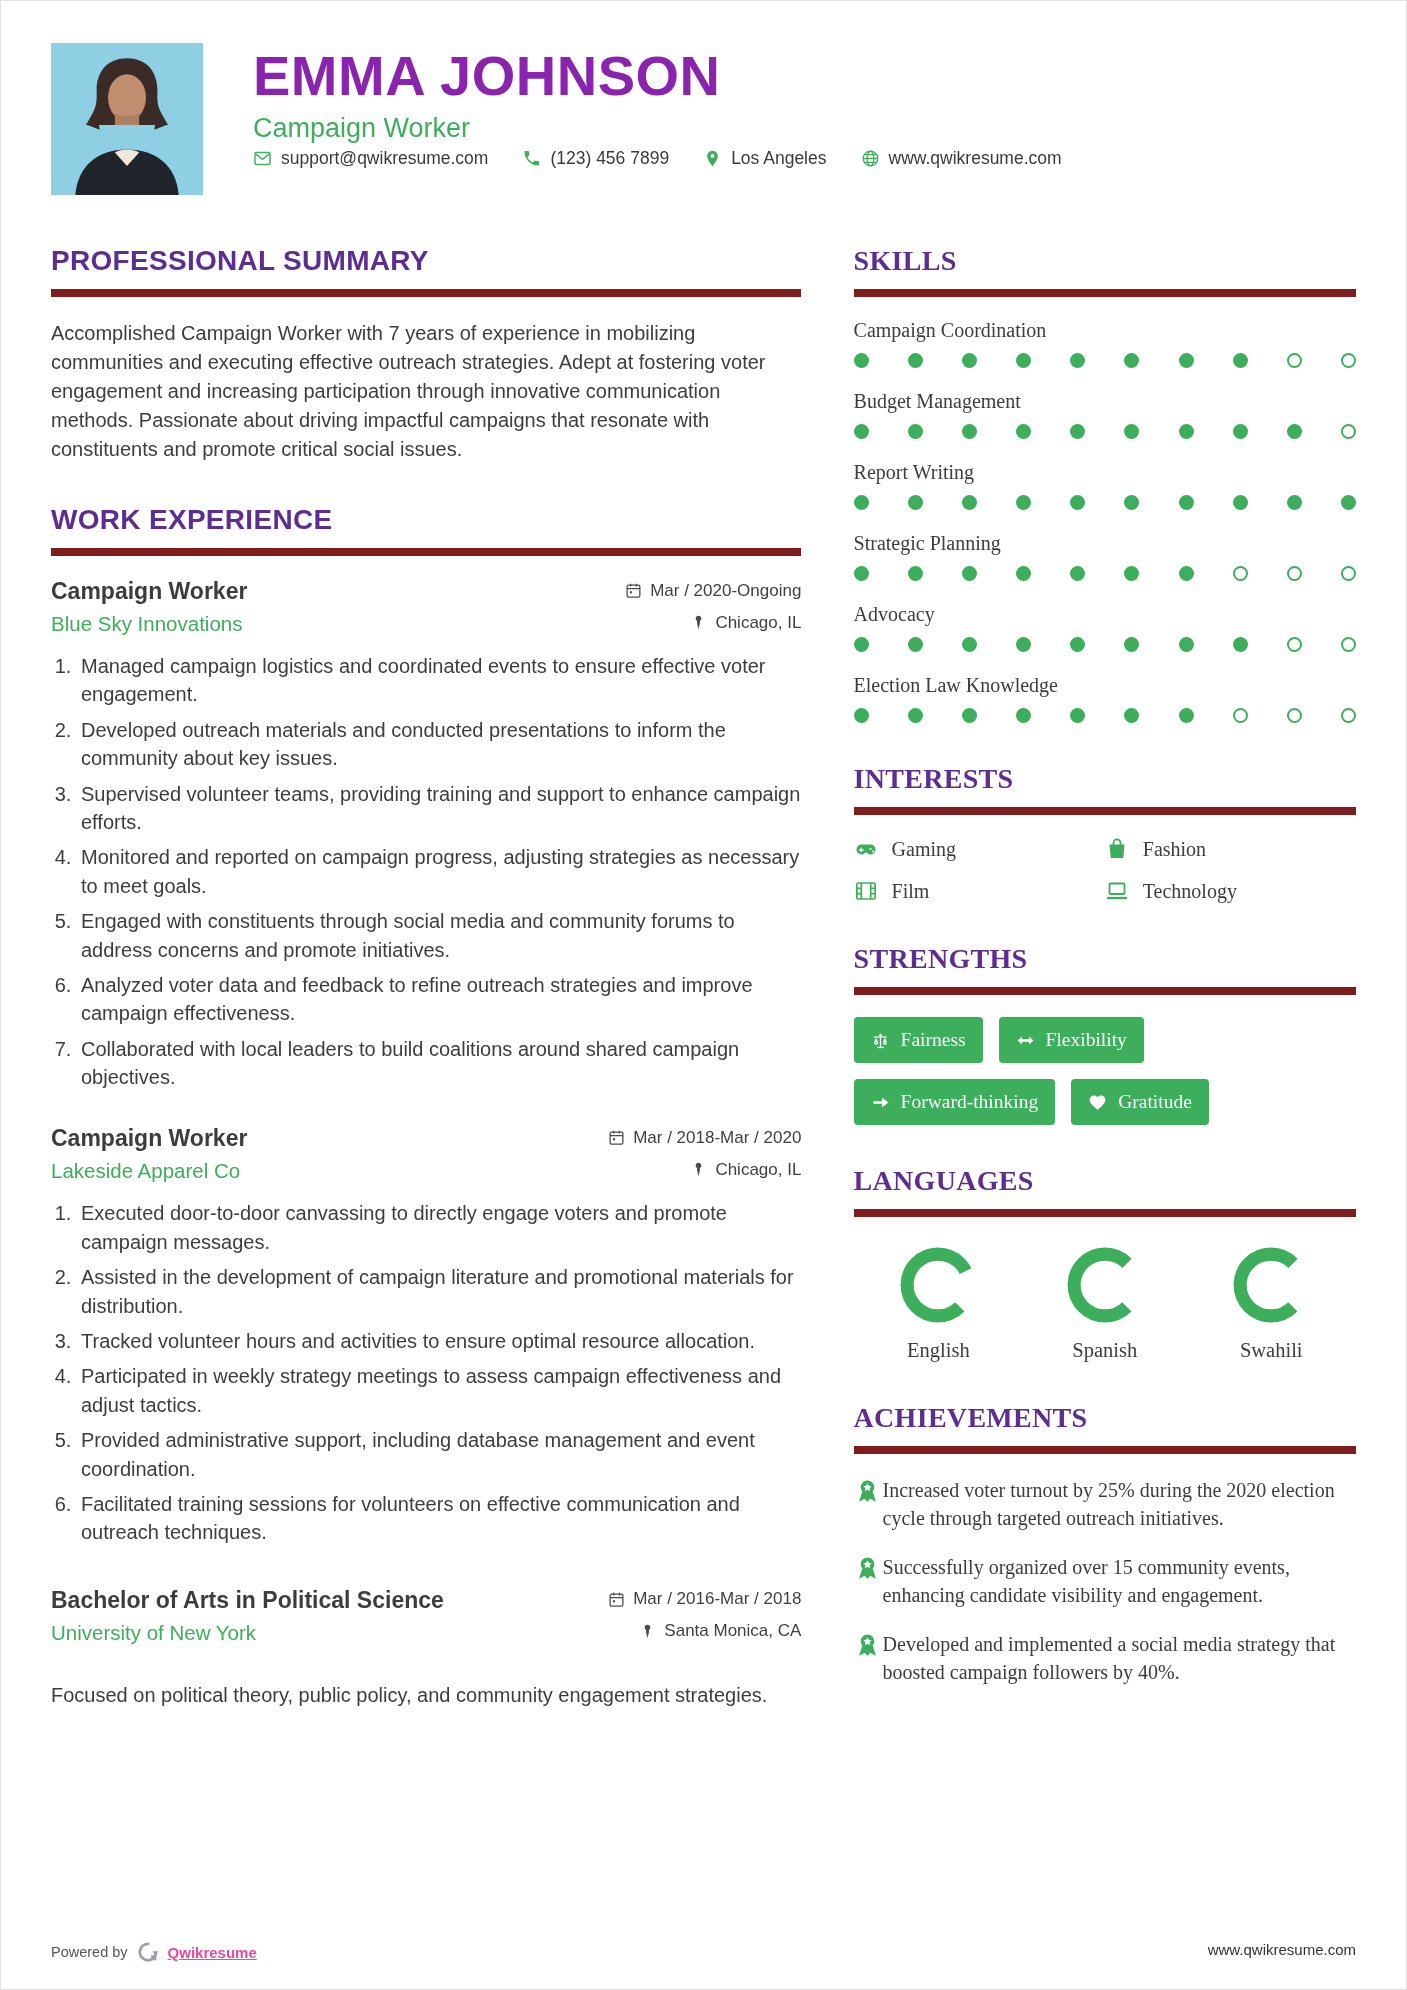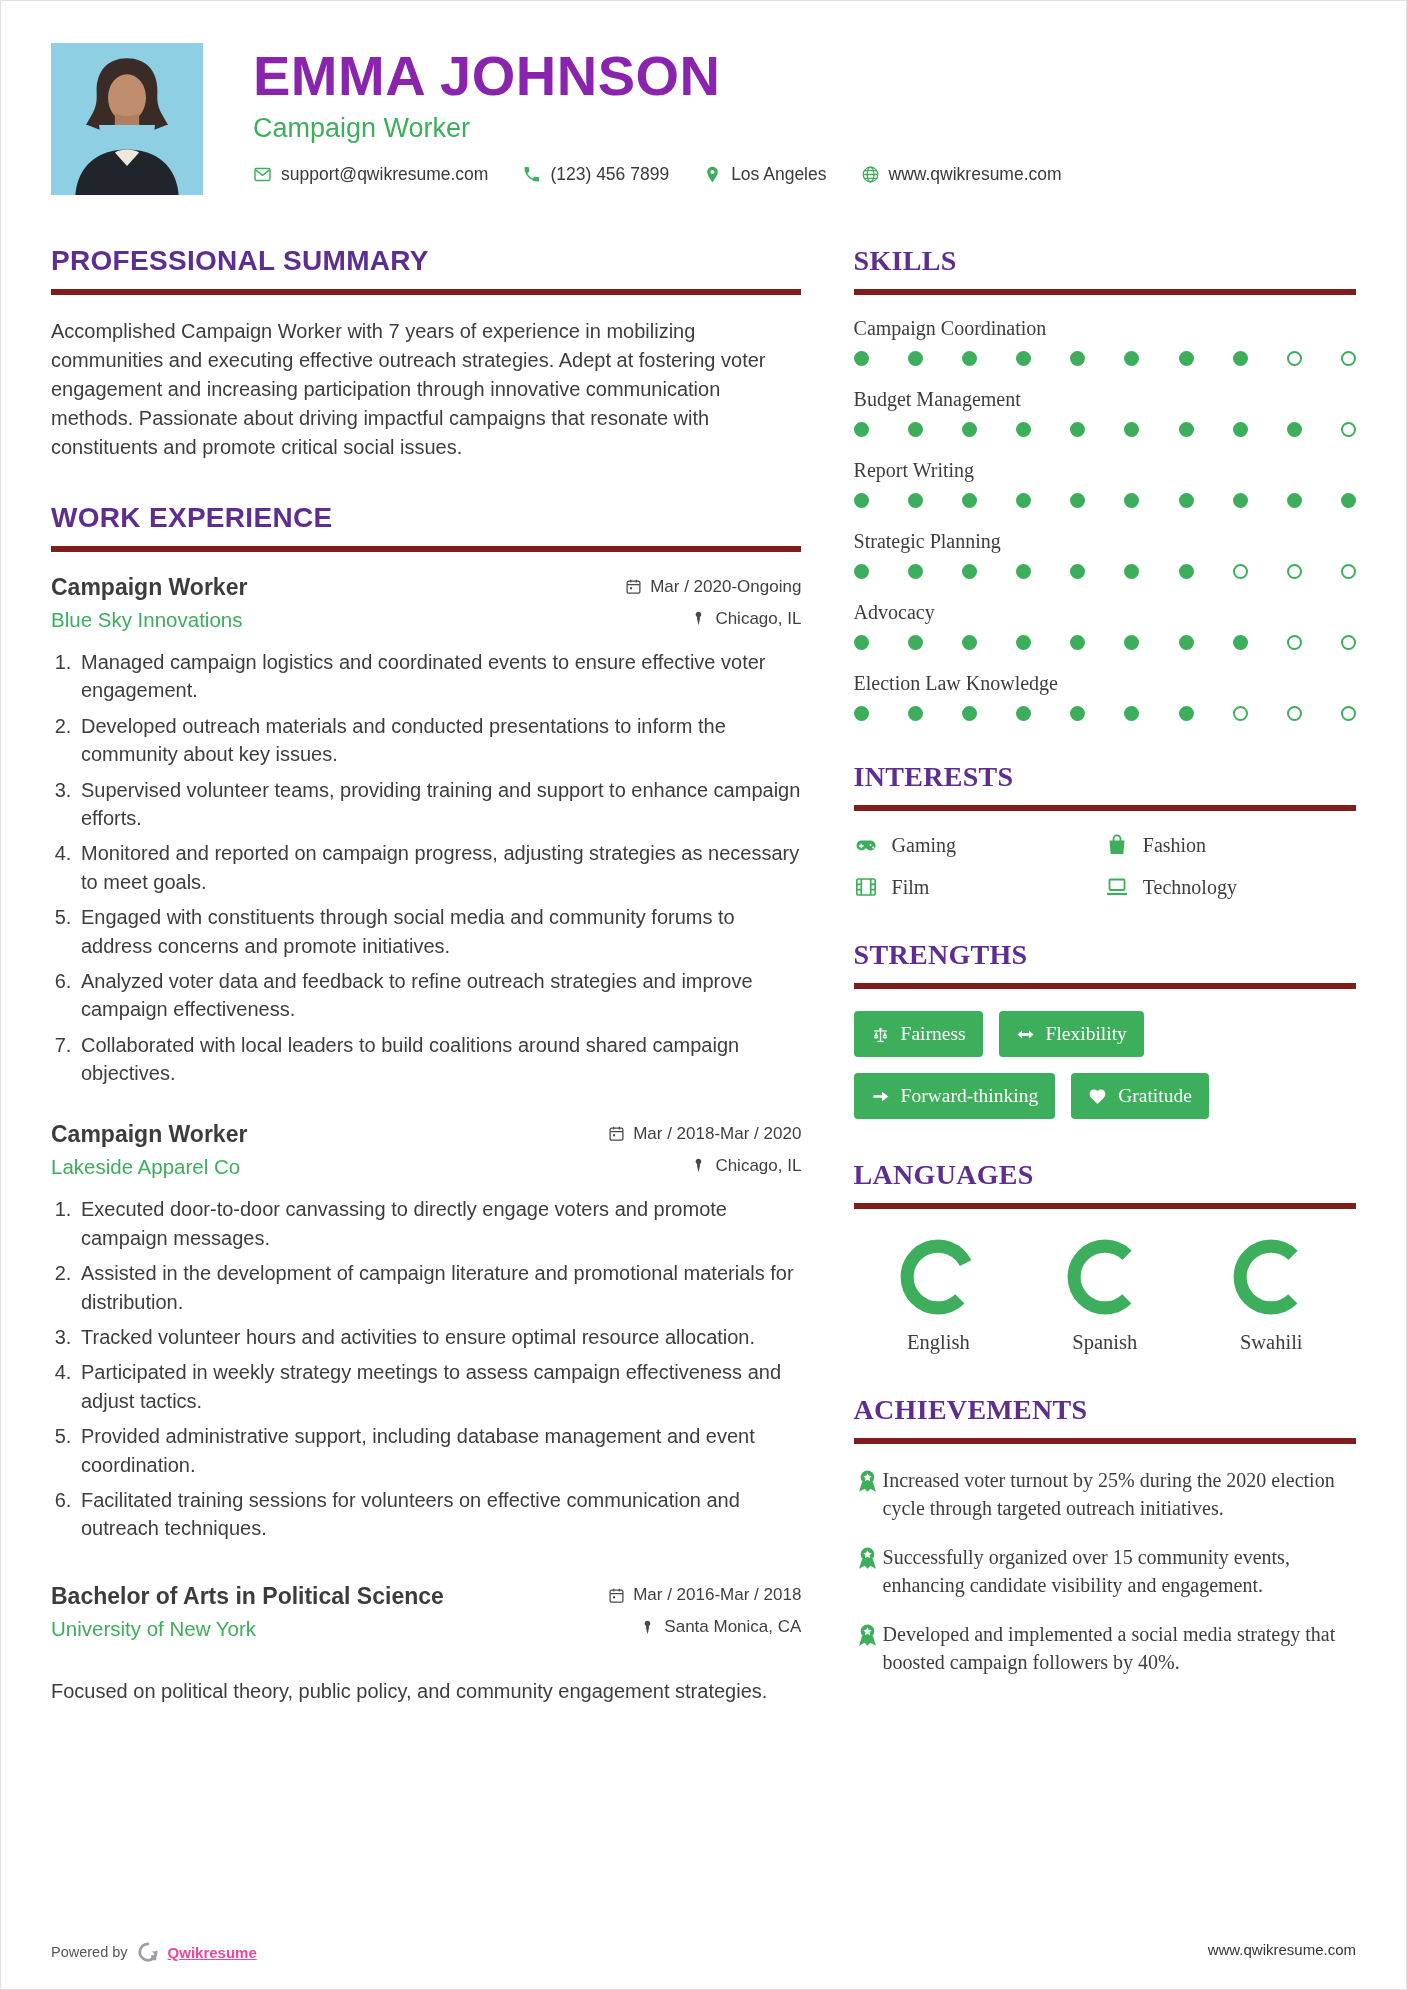--- a/index.html
+++ b/index.html
@@ -17,37 +17,37 @@
     overflow: hidden;
   }
 
   
   .header { display: flex; align-items: flex-start; }
   .photo { width: 152px; height: 152px; flex: 0 0 152px; overflow: hidden; }
   .photo svg { display: block; width: 100%; height: 100%; }
   .header-info { margin-left: 50px; padding-top: 4px; }
   h1 { margin: 0; font-size: 56px; line-height: 1.05; font-weight: bold; color: #8A24AE; letter-spacing: .5px; }
   .person-title { font-size: 27px; color: #3DAE5B; margin-top: 7px; }
-  .contact-row { display: flex; align-items: center; gap: 34px; margin-top: 20px; font-size: 17.5px; color: #3a3a3a; }
+  .contact-row { display: flex; align-items: center; gap: 34px; margin-top: 4px; font-size: 17.5px; color: #3a3a3a; }
   .contact-item { display: flex; align-items: center; gap: 9px; }
   .contact-item svg { width: 19px; height: 19px; flex: 0 0 19px; }
 
   
   .columns { display: flex; justify-content: space-between; margin-top: 50px; }
   .col-left { width: 57.5%; }
   .col-right { width: 38.5%; font-family: Liberation Serif, serif; }
   section { margin-bottom: 40px; }
   .sec-h {
     margin: 0 0 22px;
     font-size: 28px;
     font-weight: bold;
     color: #5E2D91;
     letter-spacing: .3px;
     padding-bottom: 12px;
-    border-bottom: 6px solid #7f1d1d;
+    border-bottom: 8px solid #7f1d1d;
   }
   .summary-text { margin: 0; font-size: 20px; line-height: 1.45; }
 
   
   .job { margin-bottom: 34px; }
   .row { display: flex; justify-content: space-between; align-items: baseline; }
   .row.sub { margin-top: 7px; }
   .job-title { font-size: 23px; font-weight: bold; color: #3c3c3c; }
   .job-meta { font-size: 17px; color: #3f3f3f; display: flex; align-items: center; gap: 8px; white-space: nowrap; }
   .job-meta svg { width: 17px; height: 17px; flex: 0 0 17px; }

